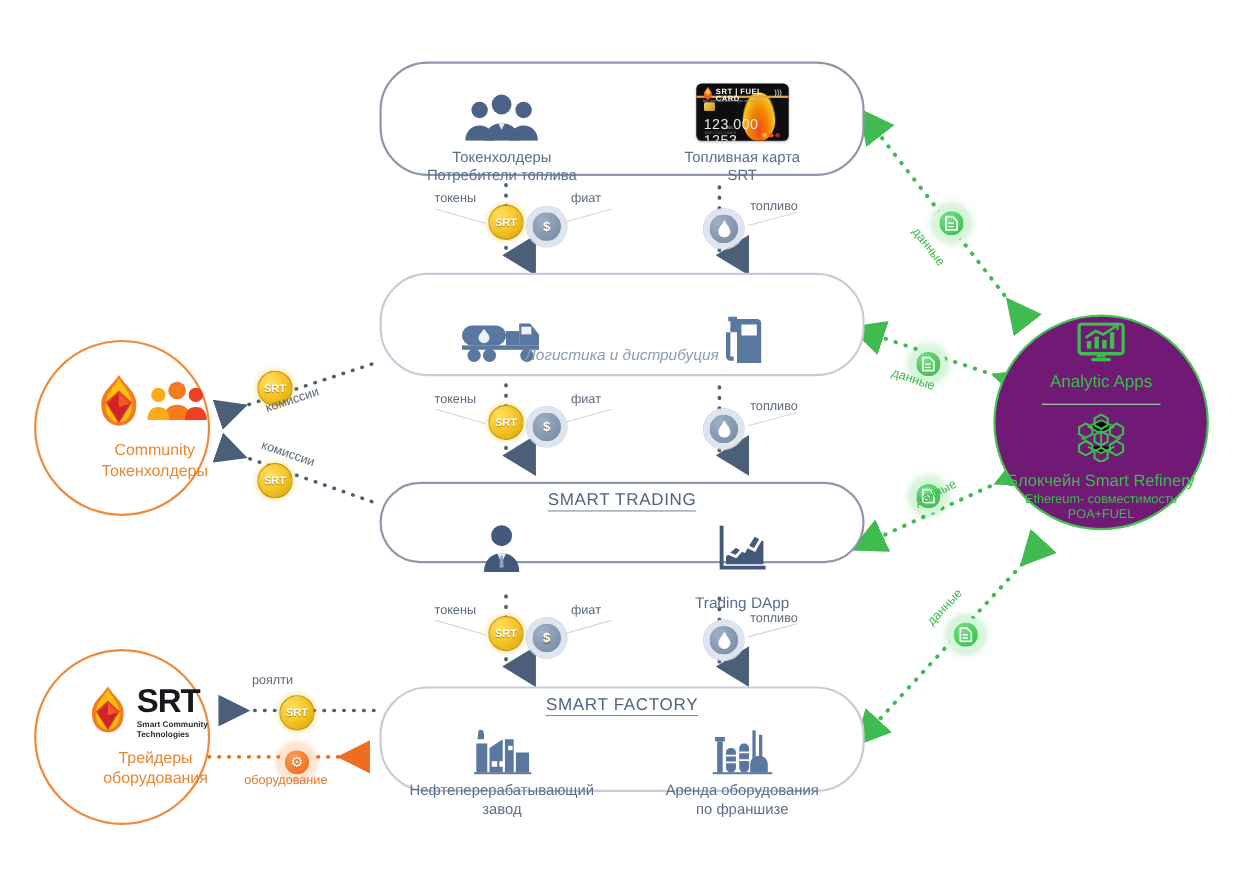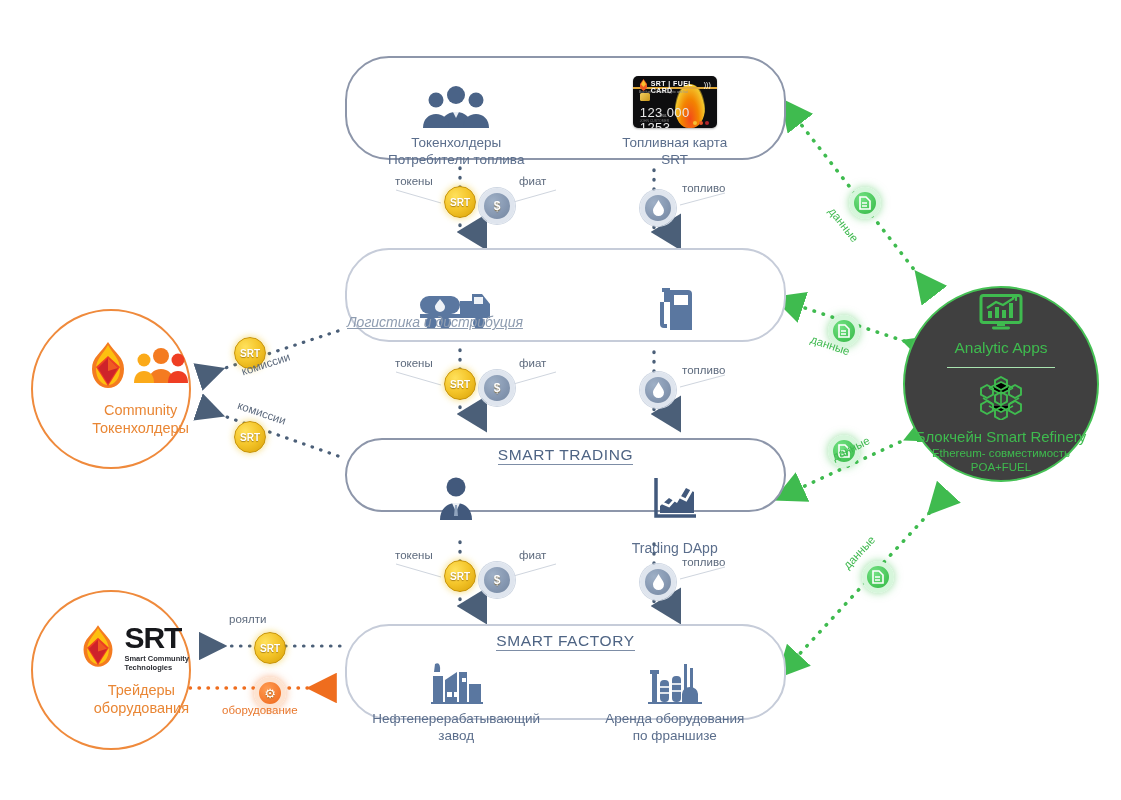--- a/index.html
+++ b/index.html
@@ -25,21 +25,21 @@
   
   .ocircle{position:absolute;border:2px solid #ef8a3c;border-radius:50%;
      background:#fff;display:flex;flex-direction:column;align-items:flex-end;
      justify-content:center;box-sizing:border-box;}
   .ocircle .row{display:flex;align-items:center;justify-content:center;gap:4px;}
   .ocircle .label{margin-top:8px;text-align:center;color:#e98634;
      font-size:14.5px;line-height:1.25;}
 
   
   .gcircle{position:absolute;border:2px solid #46c155;border-radius:50%;
-     background:#404040;box-sizing:border-box;display:flex;flex-direction:column;
+     background:#701a75;box-sizing:border-box;display:flex;flex-direction:column;
      align-items:center;justify-content:center;}
   .gcircle .lbl{color:#3ebb4e;text-align:center;}
   .g-sep{width:108px;height:1px;background:#a9e4b0;margin:10px 0 8px;}
 
   
   .coin{position:absolute;width:30px;height:30px;border-radius:50%;
      display:flex;align-items:center;justify-content:center;
      font-size:10px;font-weight:bold;color:#fff;
      text-shadow:0 1px 1px rgba(120,80,0,.6);}
   .coin.srt{background:radial-gradient(circle at 34% 30%,#ffe15c 0%,#f4c52a 48%,#d8a006 100%);
@@ -238,21 +238,21 @@
               <rect x="12" y="14" width="6" height="4"></rect>
               <path d="M8 18 v22 a4 4 0 0 0 4 4 h3 v-4 h-3 v-22z"></path>
               <path d="M12 6 h6 v10 h-6z"></path>
             </g>
             <rect x="22" y="11" width="14" height="10" fill="#fff"></rect>
             <path d="M10 4 h8 v4 h-8z" fill="#5a77a0"></path>
           </svg>
         </div>
       </div>
     </div>
-    <div class="cap muted" style="position:absolute;left:0;right:0;bottom:8px;text-align:left;text-decoration:underline;">Логистика и дистрибуция</div>
+    <div class="cap muted" style="position:absolute;left:0;right:0;bottom:8px;text-align:center;">Логистика и дистрибуция</div>
   </div>
 
   <div class="pill pill-dark" style="left:345px;top:438px;width:441px;height:74px;">
     <div class="pill-title" style="top:6px;">
       <span>SMART TRADING</span>
     </div>
     <div class="cellwrap" style="top:24px;">
       <div class="cell">
         <div class="ico">
           <svg width="42" height="44" viewBox="0 0 42 44">

